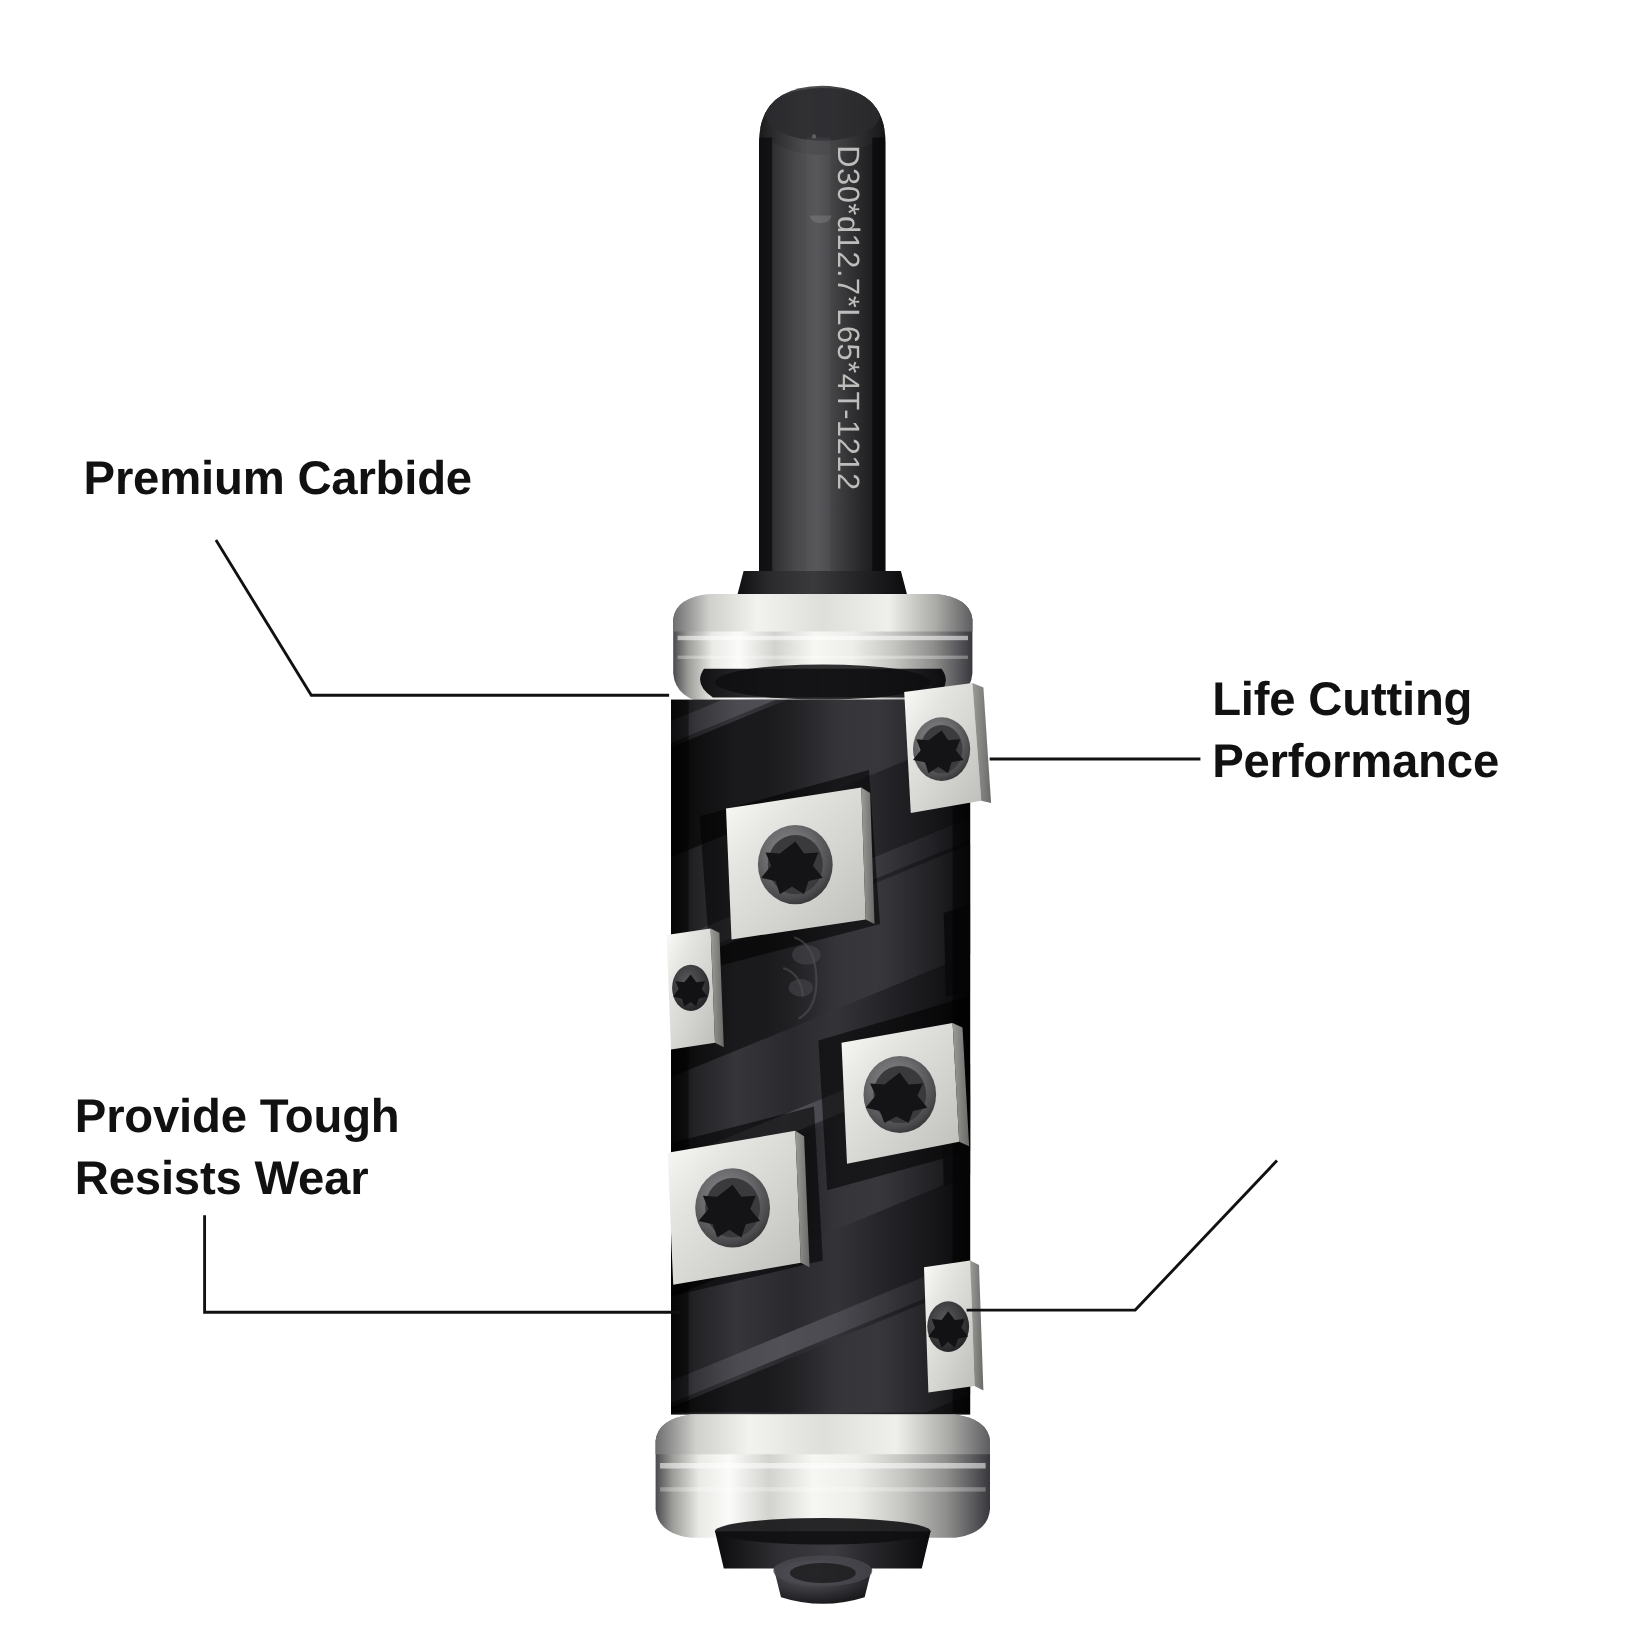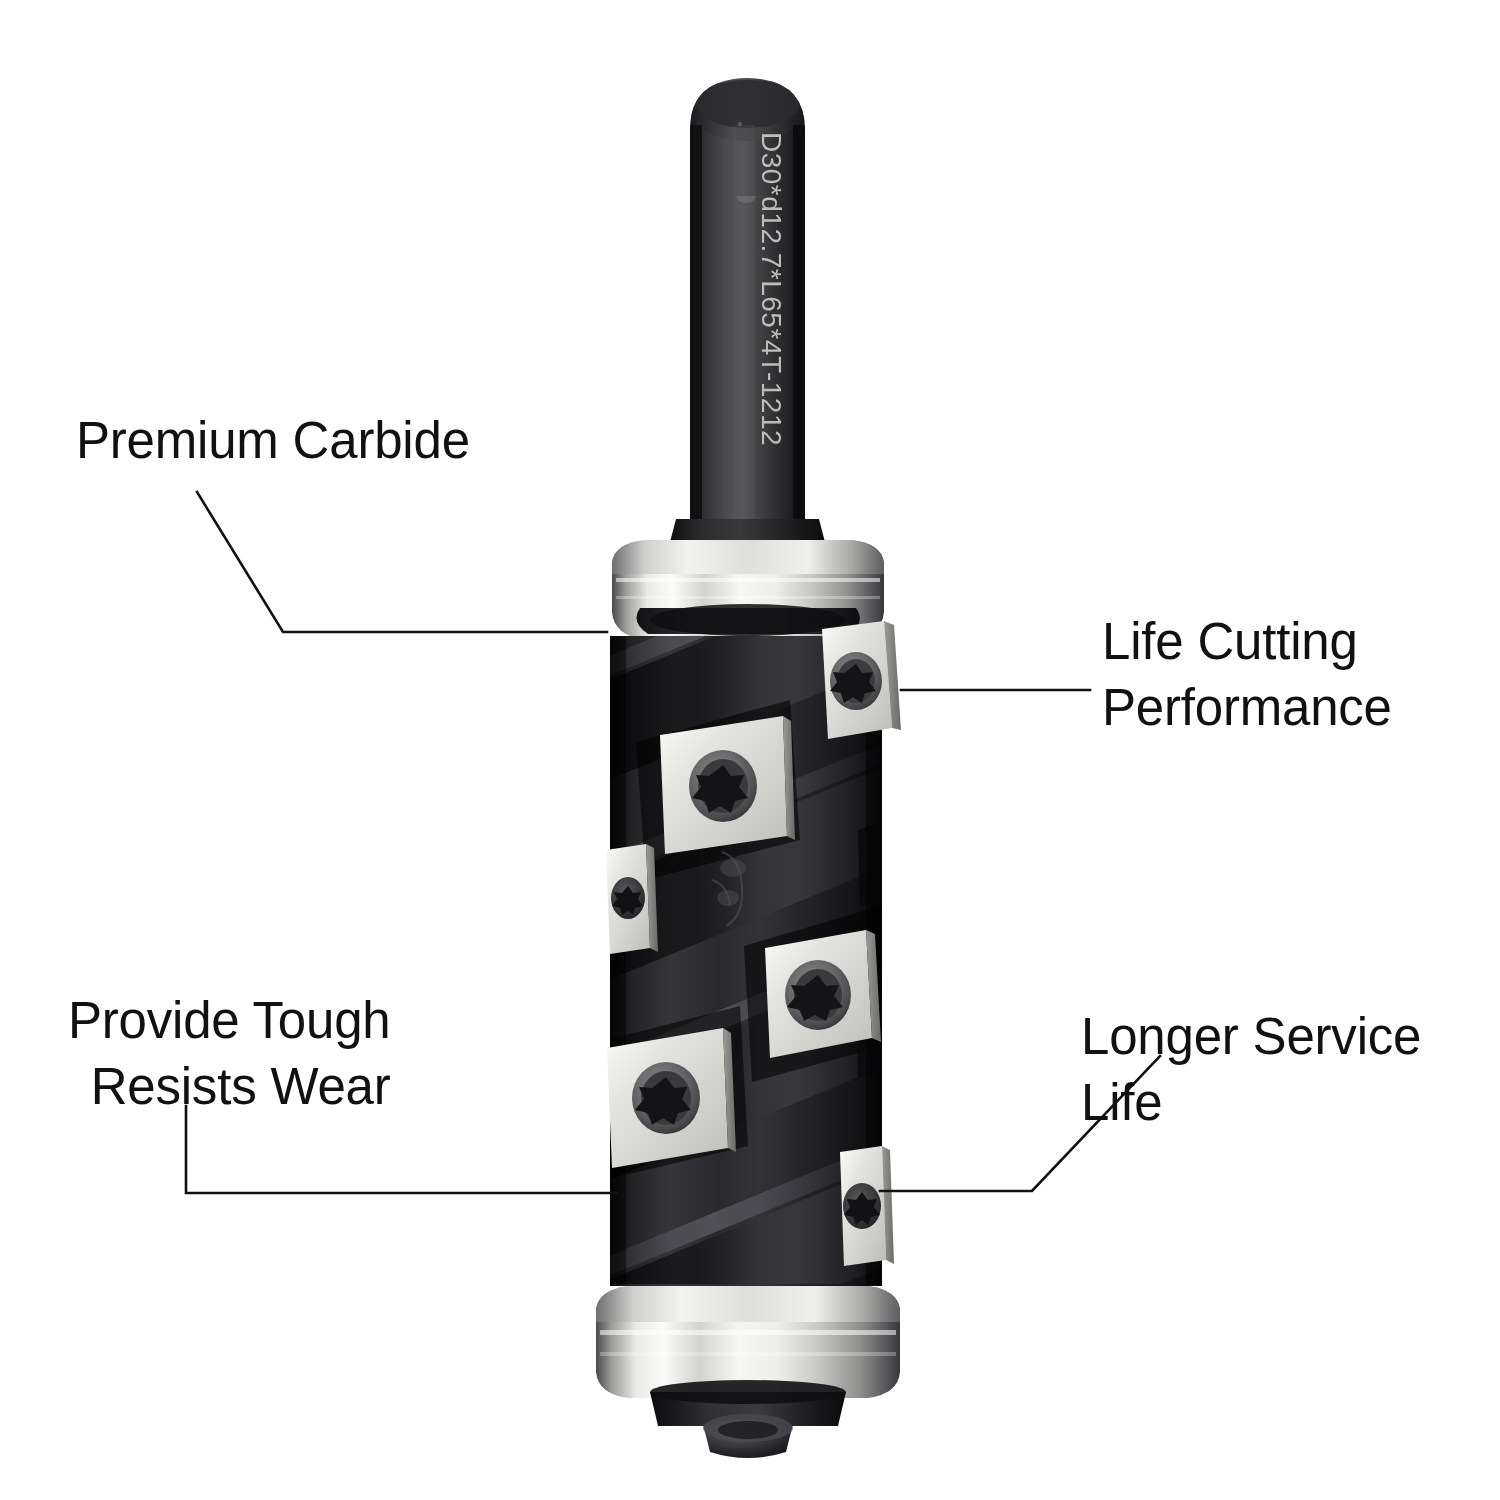--- a/index.html
+++ b/index.html
@@ -20,29 +20,29 @@
     position: absolute;
     left: 0;
     top: 0;
     width: 1500px;
     height: 1500px;
   }
   .callout {
     position: absolute;
     color: #111111;
     font-family: "Liberation Sans", sans-serif;
-    font-size: 51px;
+    font-size: 43px;
     line-height: 1.30;
-    font-weight: 400;
+    font-weight: 700;
     letter-spacing: -0.2px;
     white-space: pre-line;
   }
   #callout-premium-carbide { left: 76px;  top: 408px; }
   #callout-high-cutting    { left: 1102px; top: 609px; }
-  #callout-provide-tough   { left: 68px;  top: 988px; text-align: right; }
+  #callout-provide-tough   { left: 68px;  top: 988px; }
   #callout-longer-service  { left: 1081px; top: 1004px; }
 </style>
 </head>
 <body>
 
 <div id="stage">
 
   <svg id="product-svg" viewBox="0 0 1500 1500">
     <defs>
 
@@ -317,15 +317,14 @@
   </svg>
 
   <div class="callout" id="callout-premium-carbide">Premium Carbide</div>
 
   <div class="callout" id="callout-high-cutting">Life Cutting
 Performance</div>
 
   <div class="callout" id="callout-provide-tough">Provide Tough
 Resists Wear</div>
 
-  <div class="callout" id="callout-longer-service">Longer Service Life</div>
 
 </div>
 
 </body></html>

